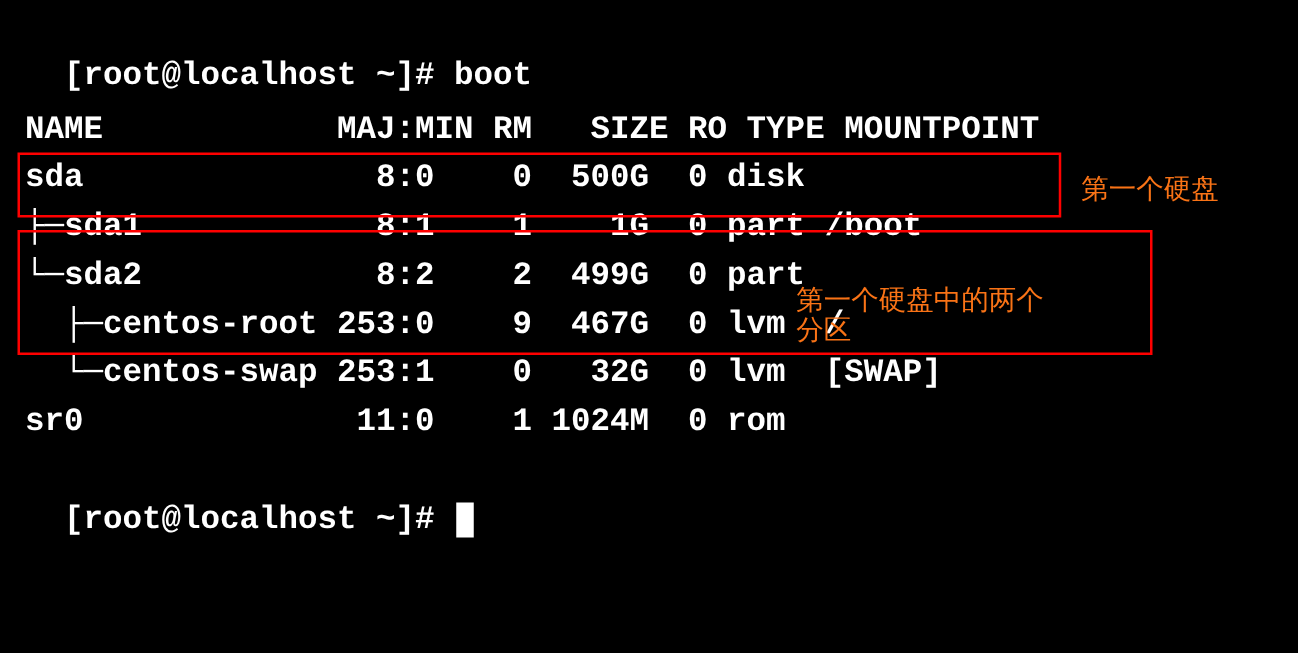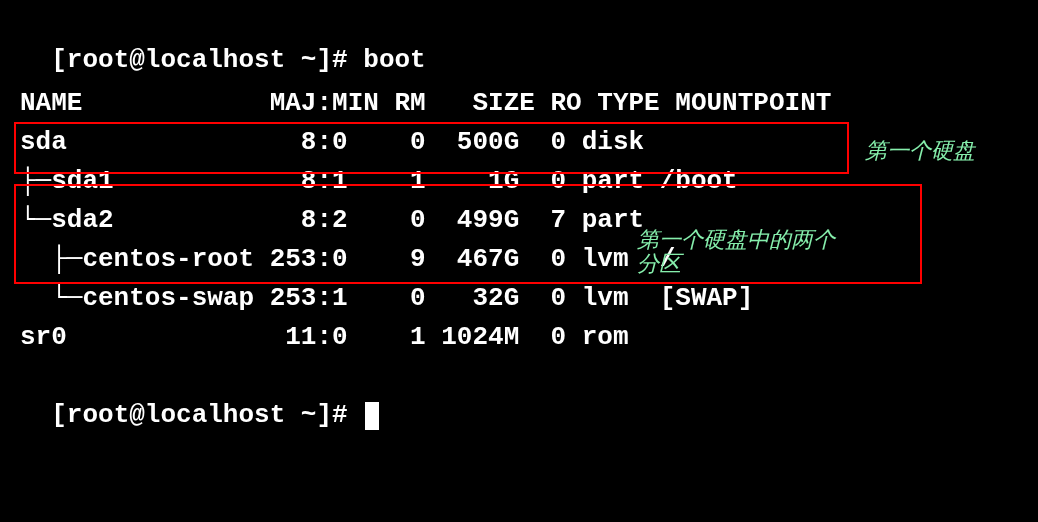--- a/index.html
+++ b/index.html
@@ -26,41 +26,40 @@
       vertical-align: text-bottom;
       margin-left: 2px;
     }
     .hl-box {
       position: absolute;
       border: 2px solid #ff0000;
       pointer-events: none;
     }
     .annotation {
       position: absolute;
-      color: #86efac;
+      color: #f97316;
       font-size: 22px;
       font-family: "Microsoft YaHei", sans-serif;
       font-weight: normal;
       pointer-events: none;
-      font-style: italic;
     }
   </style>
 </head>
 <body>
 
 <div class="line" style="height:10px;margin-top:-18px;opacity:0.3;"> </div>
 
 <div class="line prompt-line">
   <span>[root@localhost ~]# </span><span>boot</span>
 </div>
 
 <div class="line">NAME            MAJ:MIN RM   SIZE RO TYPE MOUNTPOINT</div>
 <div class="line">sda               8:0    0  500G  0 disk </div>
 <div class="line">├─sda1            8:1    1    1G  0 part /boot</div>
-<div class="line">└─sda2            8:2    0  499G  7 part </div>
+<div class="line">└─sda2            8:2    2  499G  0 part </div>
 <div class="line">  ├─centos-root 253:0    9  467G  0 lvm  /</div>
 <div class="line">  └─centos-swap 253:1    0   32G  0 lvm  [SWAP]</div>
 <div class="line">sr0              11:0    1 1024M  0 rom  </div>
 
 <div class="line prompt-line">
   <span>[root@localhost ~]# </span><span class="cursor"></span>
 </div>
 
 <div class="hl-box" style="left:14px; top:122px; width:835px; height:52px;"></div>
 <div class="hl-box" style="left:14px; top:184px; width:908px; height:100px;"></div>

